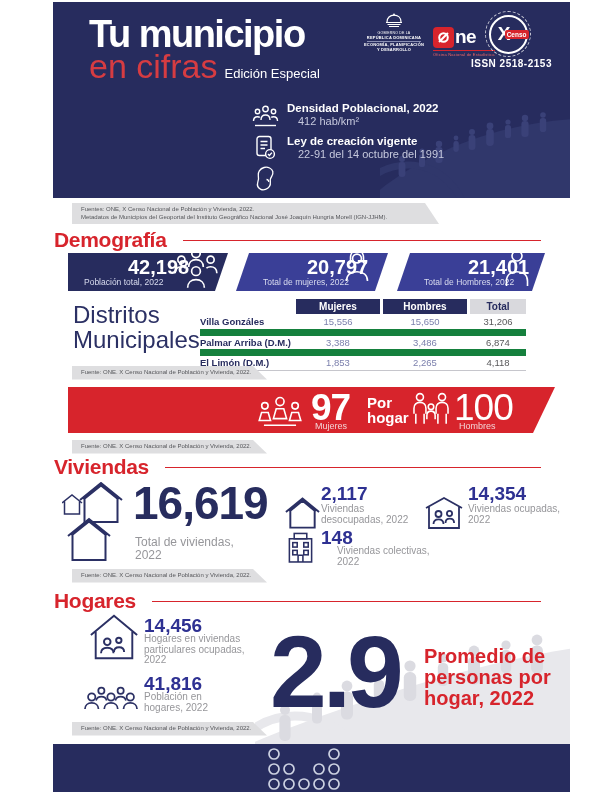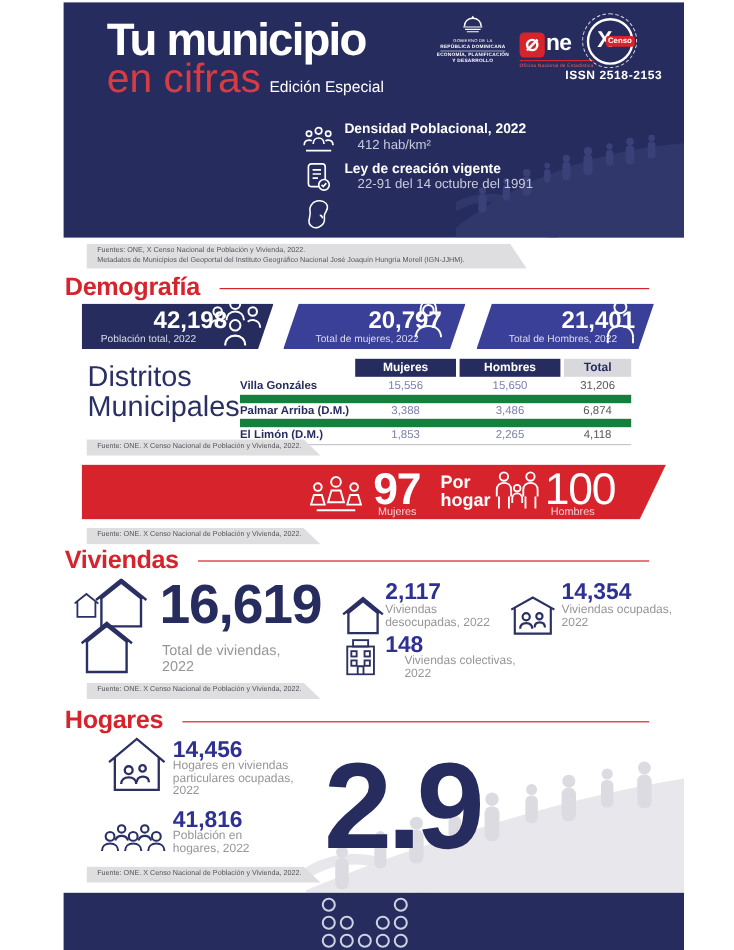--- a/index.html
+++ b/index.html
@@ -456,20 +456,21 @@
       <path d="M3 26c0-4 3-6.4 7-6.4s7 2.4 7 6.4"></path>
     <circle cx="30" cy="13.5" r="3.8"></circle>
       <path d="M23 26c0-4 3-6.4 7-6.4s7 2.4 7 6.4"></path>
     <circle cx="50" cy="13.5" r="3.8"></circle>
       <path d="M43 26c0-4 3-6.4 7-6.4s7 2.4 7 6.4"></path>
   </svg>
   <div class="abs stat-val hvalB z1">41,816</div>
   <div class="abs stat-lab hlabB z1">Población en hogares, 2022</div>
 
   <div class="abs prom-val">2.9</div>
+  <div class="abs prom-lab">Promedio de personas por hogar, 2022</div>
 
   <div class="abs src src5">
     <div>Fuente: ONE. X Censo Nacional de Población y Vivienda, 2022.</div>
   </div>
 
   <div class="abs footer">
     <svg class="abs footer-circles" width="80" height="45" viewBox="0 0 80 45" fill="none" stroke="#CDD2E2" stroke-width="1.7">
       <circle cx="9" cy="7" r="5"></circle>
         <circle cx="69" cy="7" r="5"></circle>
       <circle cx="9" cy="22" r="5"></circle>

